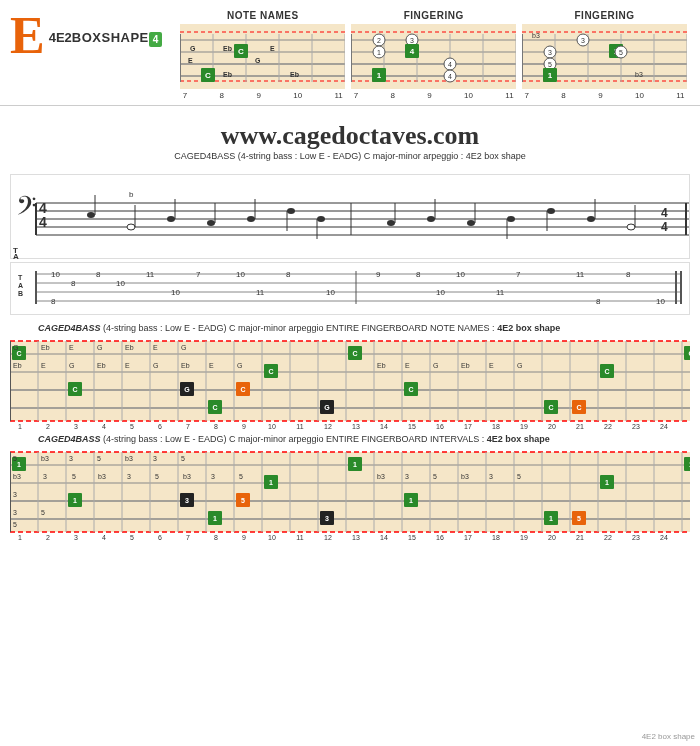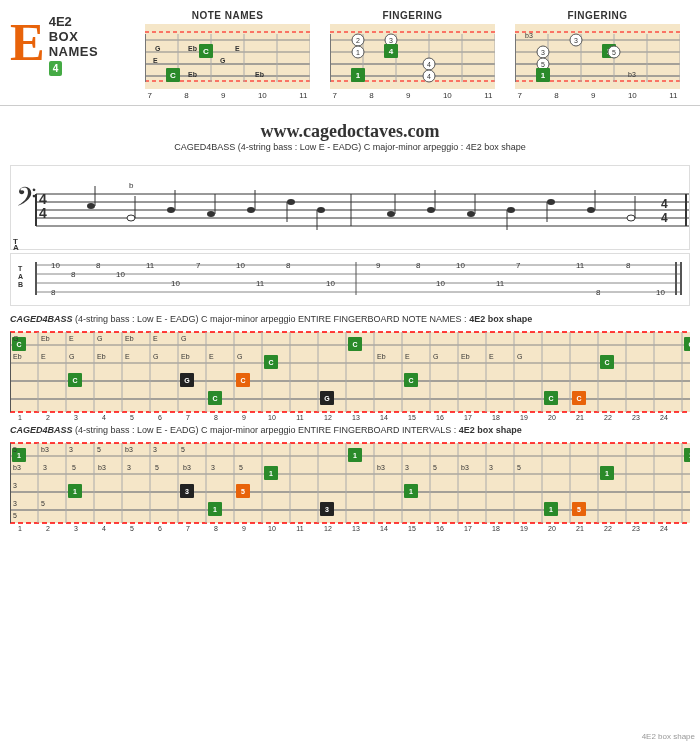--- a/index.html
+++ b/index.html
@@ -31,21 +31,20 @@
       font-size: 52px;
       font-weight: bold;
       color: #e8630a;
       font-family: serif;
       line-height: 1;
       margin-right: 4px;
     }
 
     .chord-info {
       display: flex;
-      flex-direction: column;
       margin-top: 4px;
     }
 
     .chord-name {
       font-size: 13px;
       font-weight: bold;
       color: #333;
     }
 
     .chord-sub {
@@ -96,21 +95,21 @@
       margin-top: 2px;
     }
 
     
     .website-section {
       text-align: center;
       padding: 15px 10px 5px 10px;
     }
 
     .website-url {
-      font-size: 18px;
+      font-size: 26px;
       font-weight: bold;
       color: #333;
       font-family: serif;
     }
 
     .author-name {
       font-size: 13px;
       color: #333;
       margin: 2px 0;
     }
@@ -127,20 +126,21 @@
     }
 
     .full-fb-title {
       font-size: 9px;
       color: #333;
       margin-bottom: 3px;
       padding-left: 5px;
     }
 
     .full-fb-title em {
+      margin-left: 28px;
     }
 
     .full-fb-title strong {
       font-weight: bold;
     }
 
     
     .small-fb-wrapper {
       position: relative;
       width: 165px;
@@ -150,21 +150,21 @@
 </head>
 <body>
 
 <div class="top-section">
 
   <div class="chord-box">
     <div class="chord-letter">E</div>
     <div class="chord-info">
       <div class="chord-name">4E2</div>
       <div class="chord-sub">BOX</div>
-      <div class="chord-sub">NAMES</div>
+      <div class="chord-sub">SHAPE</div>
       <div class="fret-badge">4</div>
     </div>
   </div>
 
   <div class="diagrams-container">
 
     <div class="diagram-section">
       <div class="diagram-title">NOTE NAMES</div>
       <div class="small-fb-wrapper">
         <svg width="165" height="65" style="position:absolute;top:0;left:0;">

